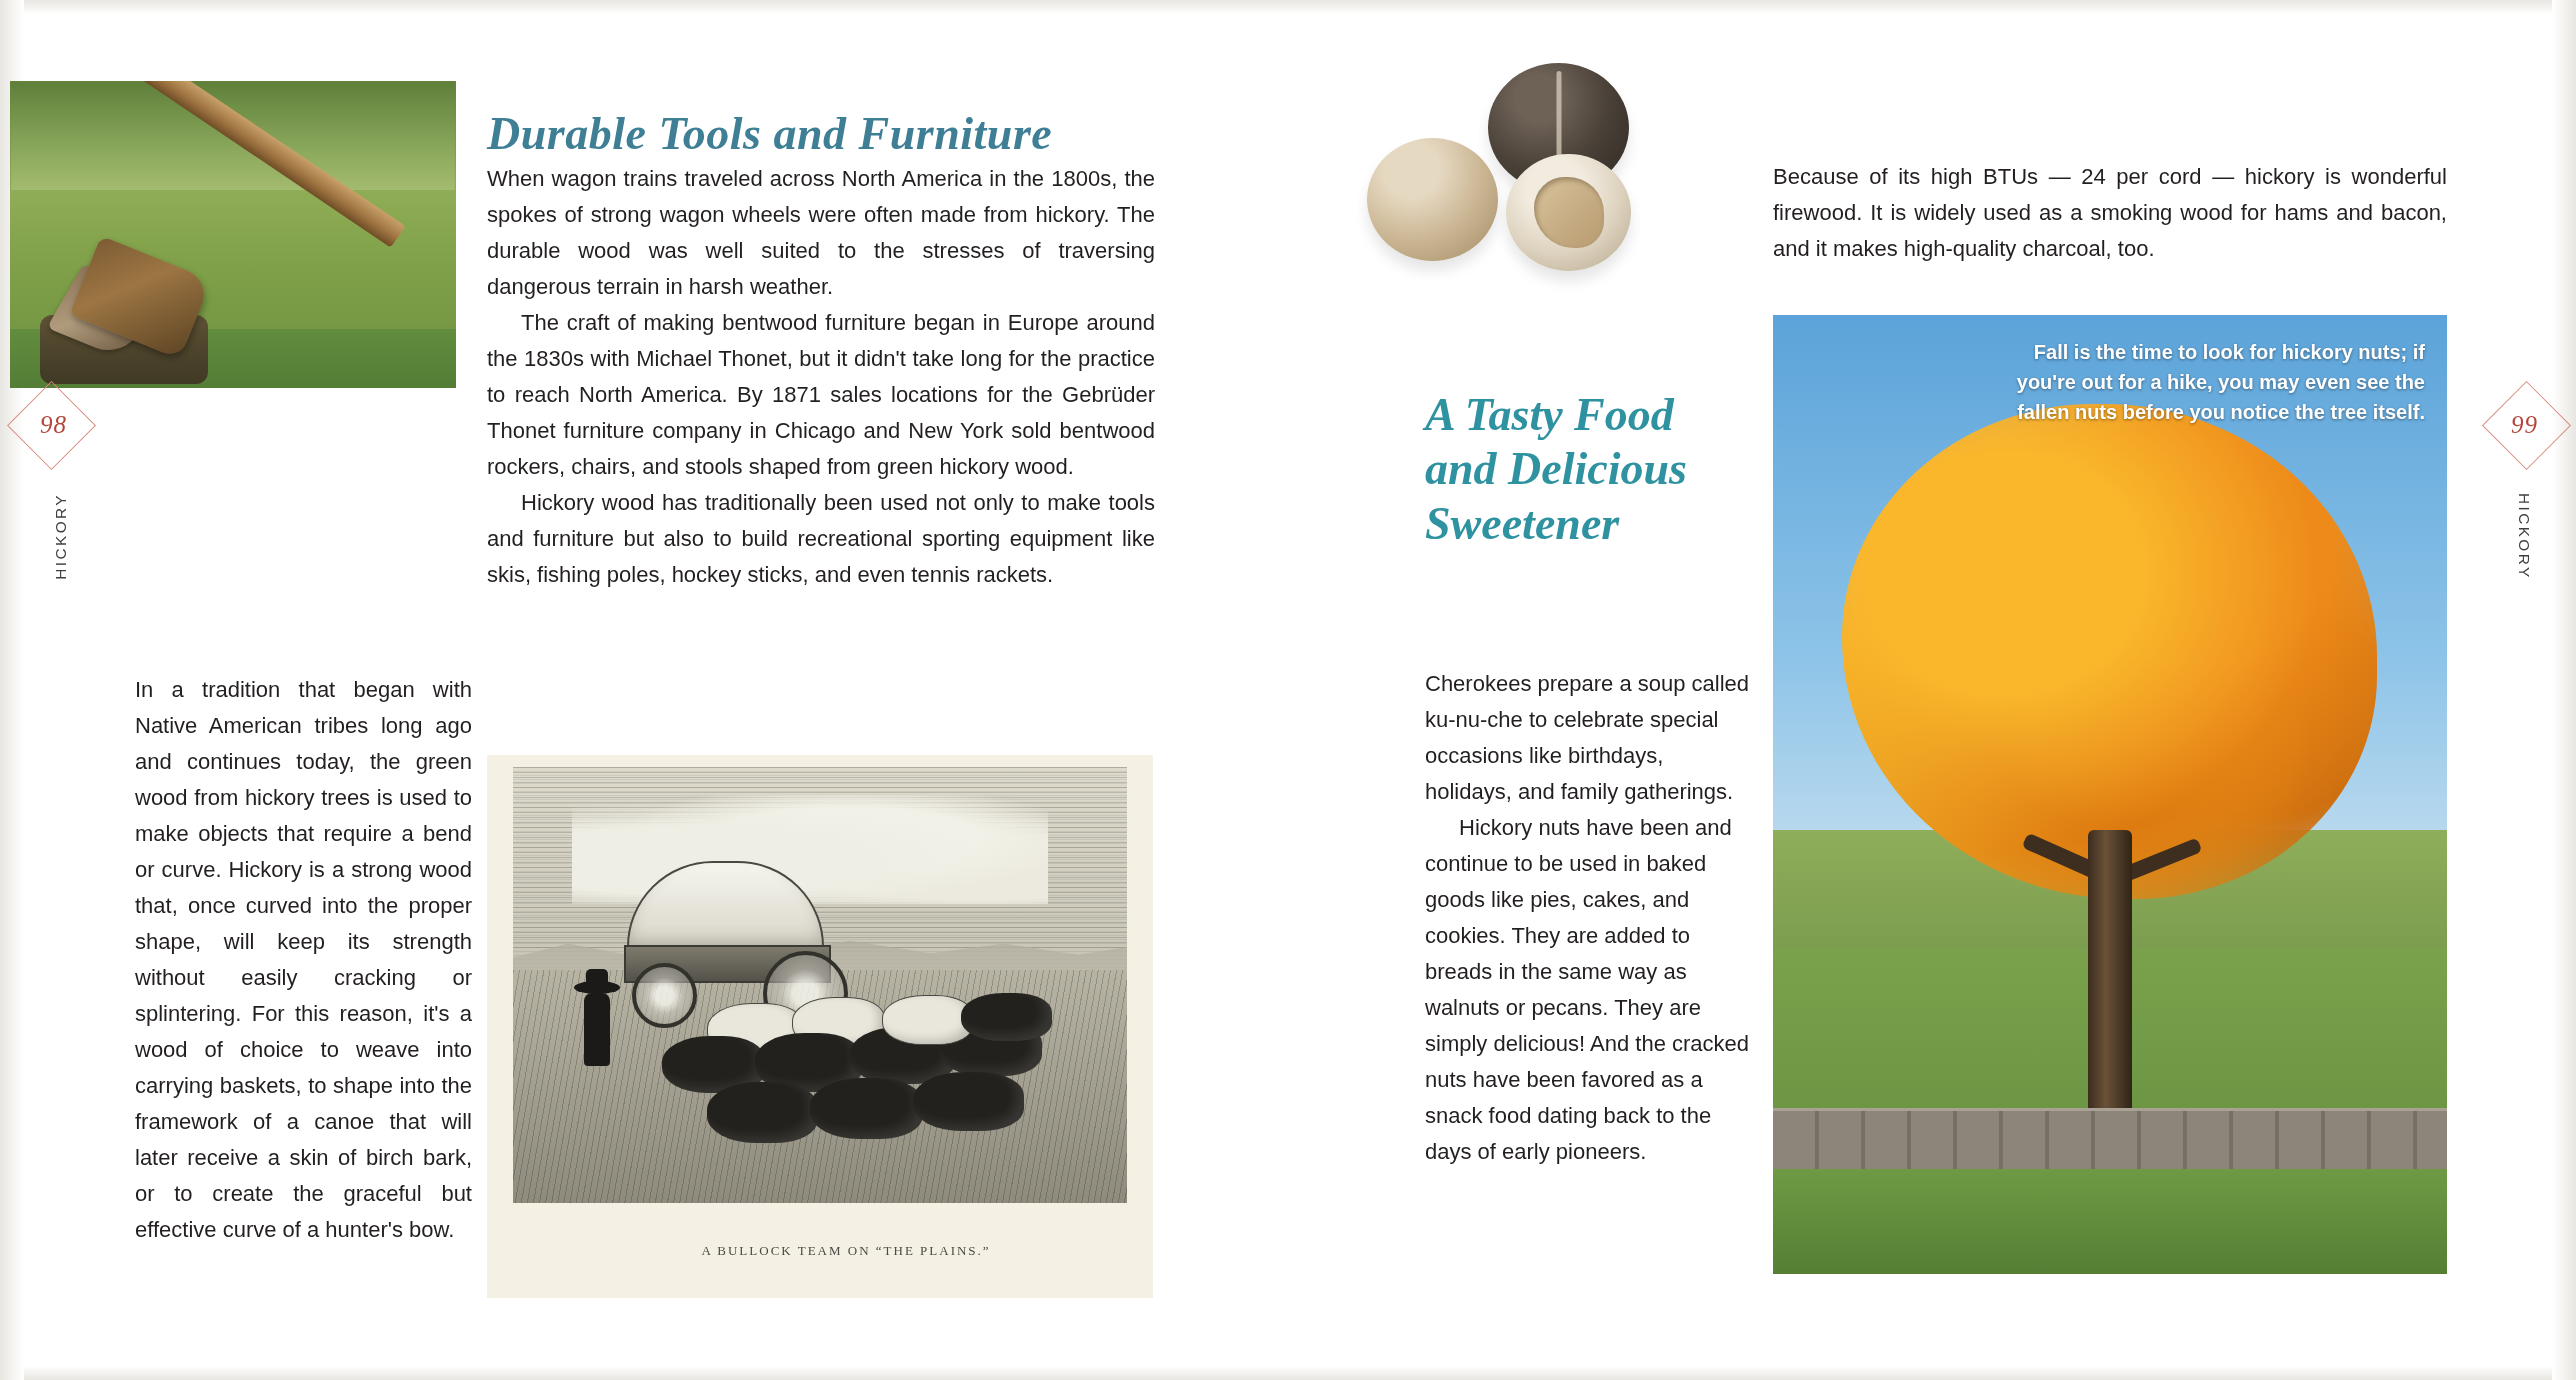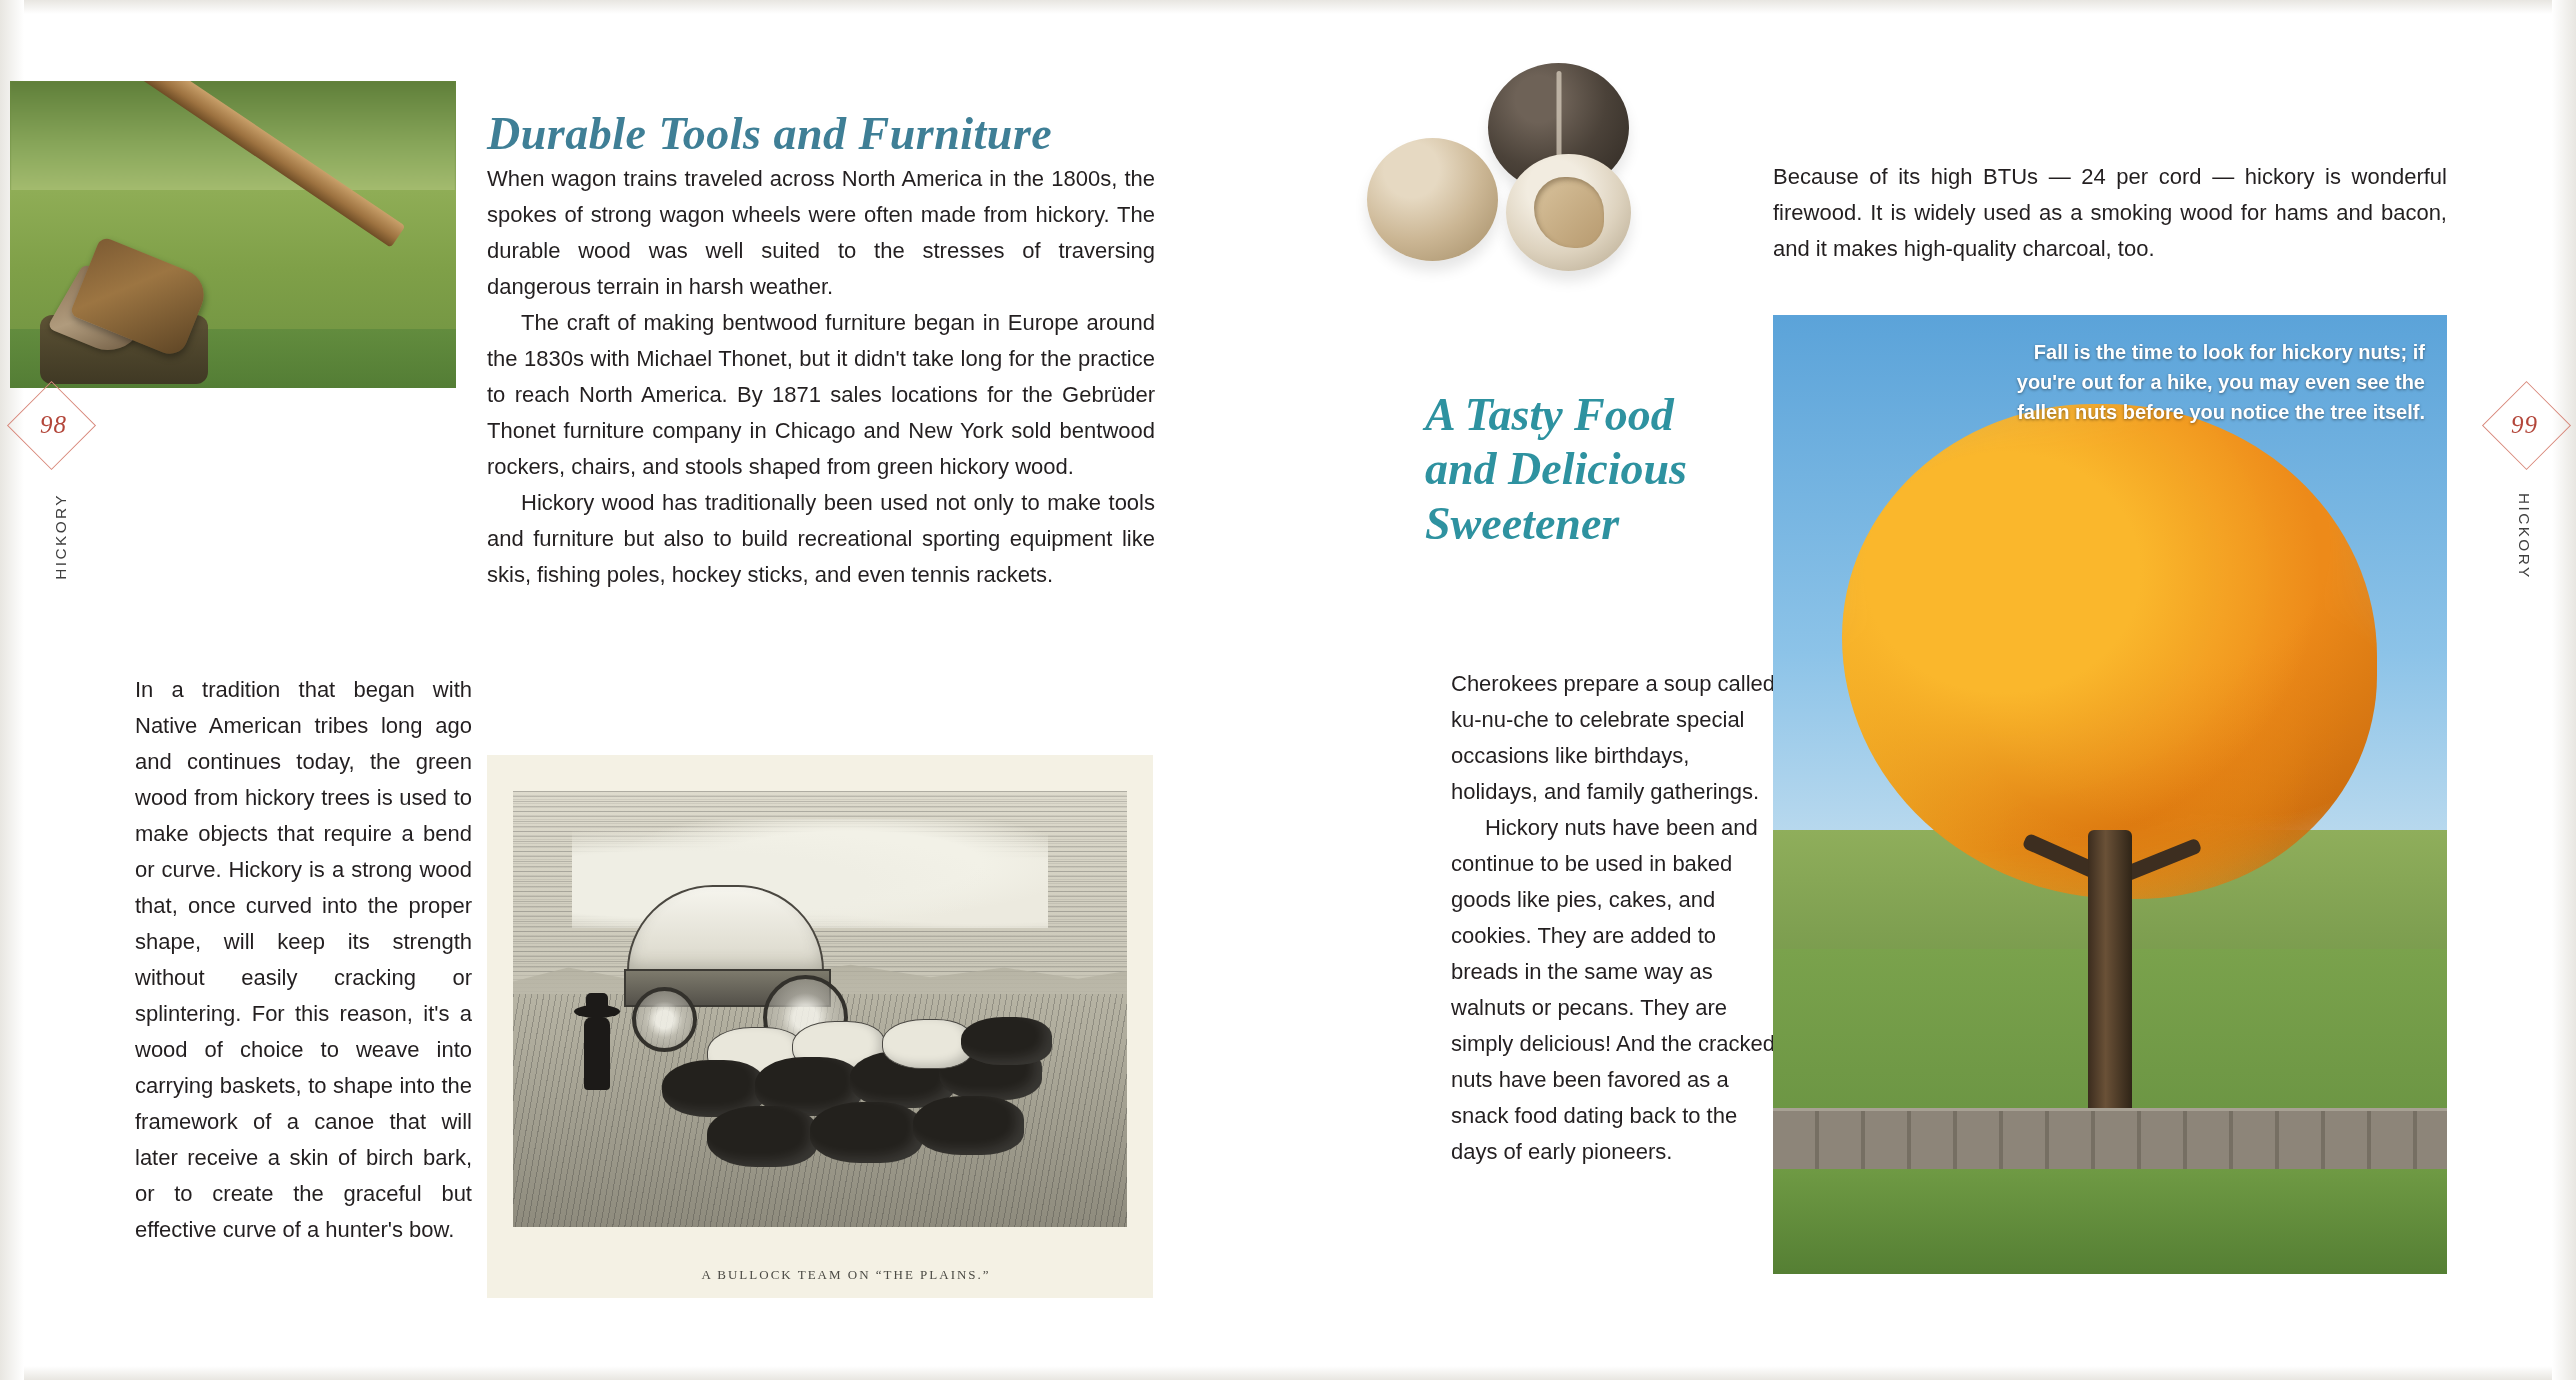--- a/index.html
+++ b/index.html
@@ -174,21 +174,21 @@
   
   .engraving {
     position: absolute;
     left: 487px; top: 755px;
     width: 666px; height: 543px;
     background: #f4f1e4;
     overflow: hidden;
   }
   .eng-plate {
     position: absolute;
-    left: 26px; top: 36px;
+    left: 26px; top: 12px;
     width: 614px; height: 436px;
     background:
       repeating-linear-gradient(to bottom, rgba(70,70,70,.10) 0 1px, rgba(255,255,255,0) 1px 4px),
       linear-gradient(to bottom, #dedbcd 0%, #ccc9ba 38%, #b9b6a7 62%, #9d9b8d 100%);
   }
   .eng-sky {
     position: absolute; left: 0; top: 0; width: 614px; height: 183px;
     background: repeating-linear-gradient(to bottom, rgba(60,60,60,.22) 0 1px, rgba(255,255,255,0) 1px 5px);
   }
   .eng-clouds {
@@ -453,21 +453,21 @@
     <div class="nut nut-half"></div>
   </div>
 
 
   <div class="col body-text" style="left: 1773px; top: 159px; width: 674px;">
     <p>Because of its high BTUs — 24 per cord — hickory is wonderful firewood. It is widely used as a smoking wood for hams and bacon, and it makes high-quality charcoal, too.</p>
   </div>
 
   <div class="headline-script-teal" style="left: 1425px; top: 388px; width: 317px; font-size: 46px; line-height: 1.18;">A Tasty Food and Delicious Sweetener</div>
 
-  <div class="col body-text" style="left: 1425px; top: 666px; width: 327px; text-align: left; margin-left: 26px;">
+  <div class="col body-text" style="left: 1425px; top: 666px; width: 327px; text-align: left;">
     <p>Cherokees prepare a soup called ku-nu-che to celebrate special occasions like birthdays, holidays, and family gatherings.</p>
     <p>Hickory nuts have been and continue to be used in baked goods like pies, cakes, and cookies. They are added to breads in the same way as walnuts or pecans. They are simply delicious! And the cracked nuts have been favored as a snack food dating back to the days of early pioneers.</p>
   </div>
 
   <div class="tree-photo">
     <div class="tp-sky"></div>
     <div class="tp-hill"></div>
     <div class="tp-field"></div>
     <div class="tp-canopy"></div>
     <div class="tp-branch-l"></div>

